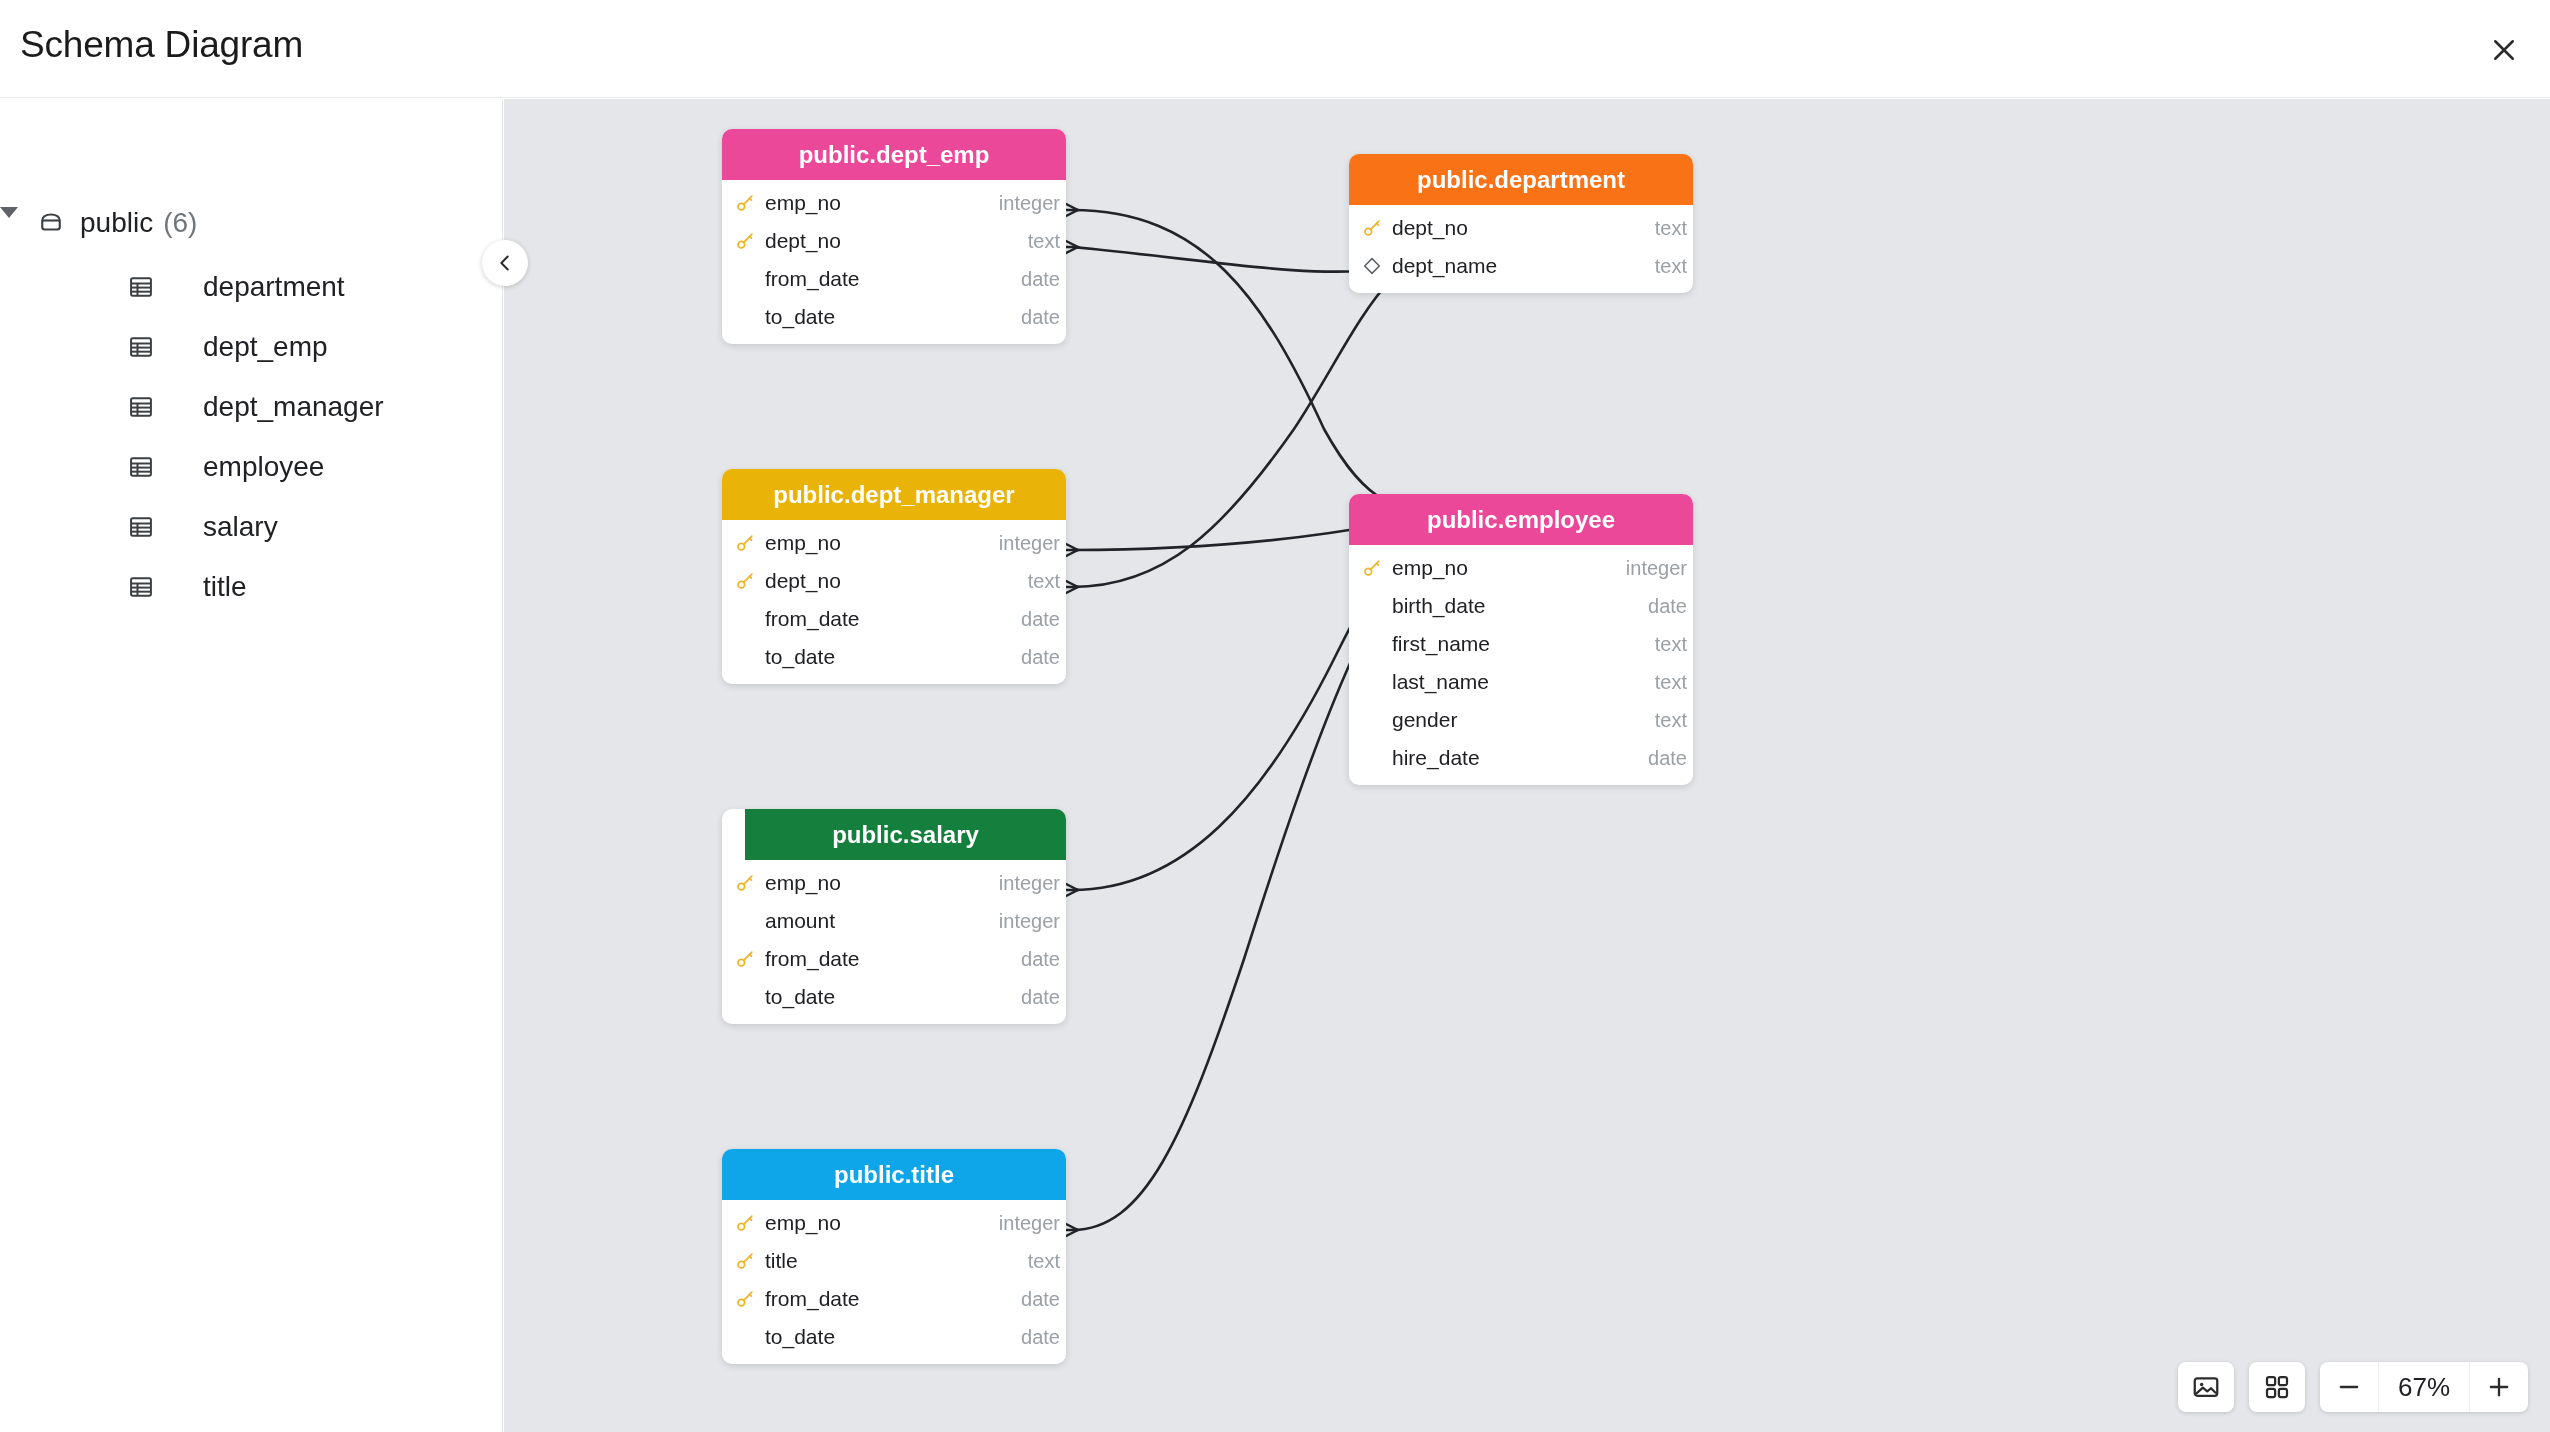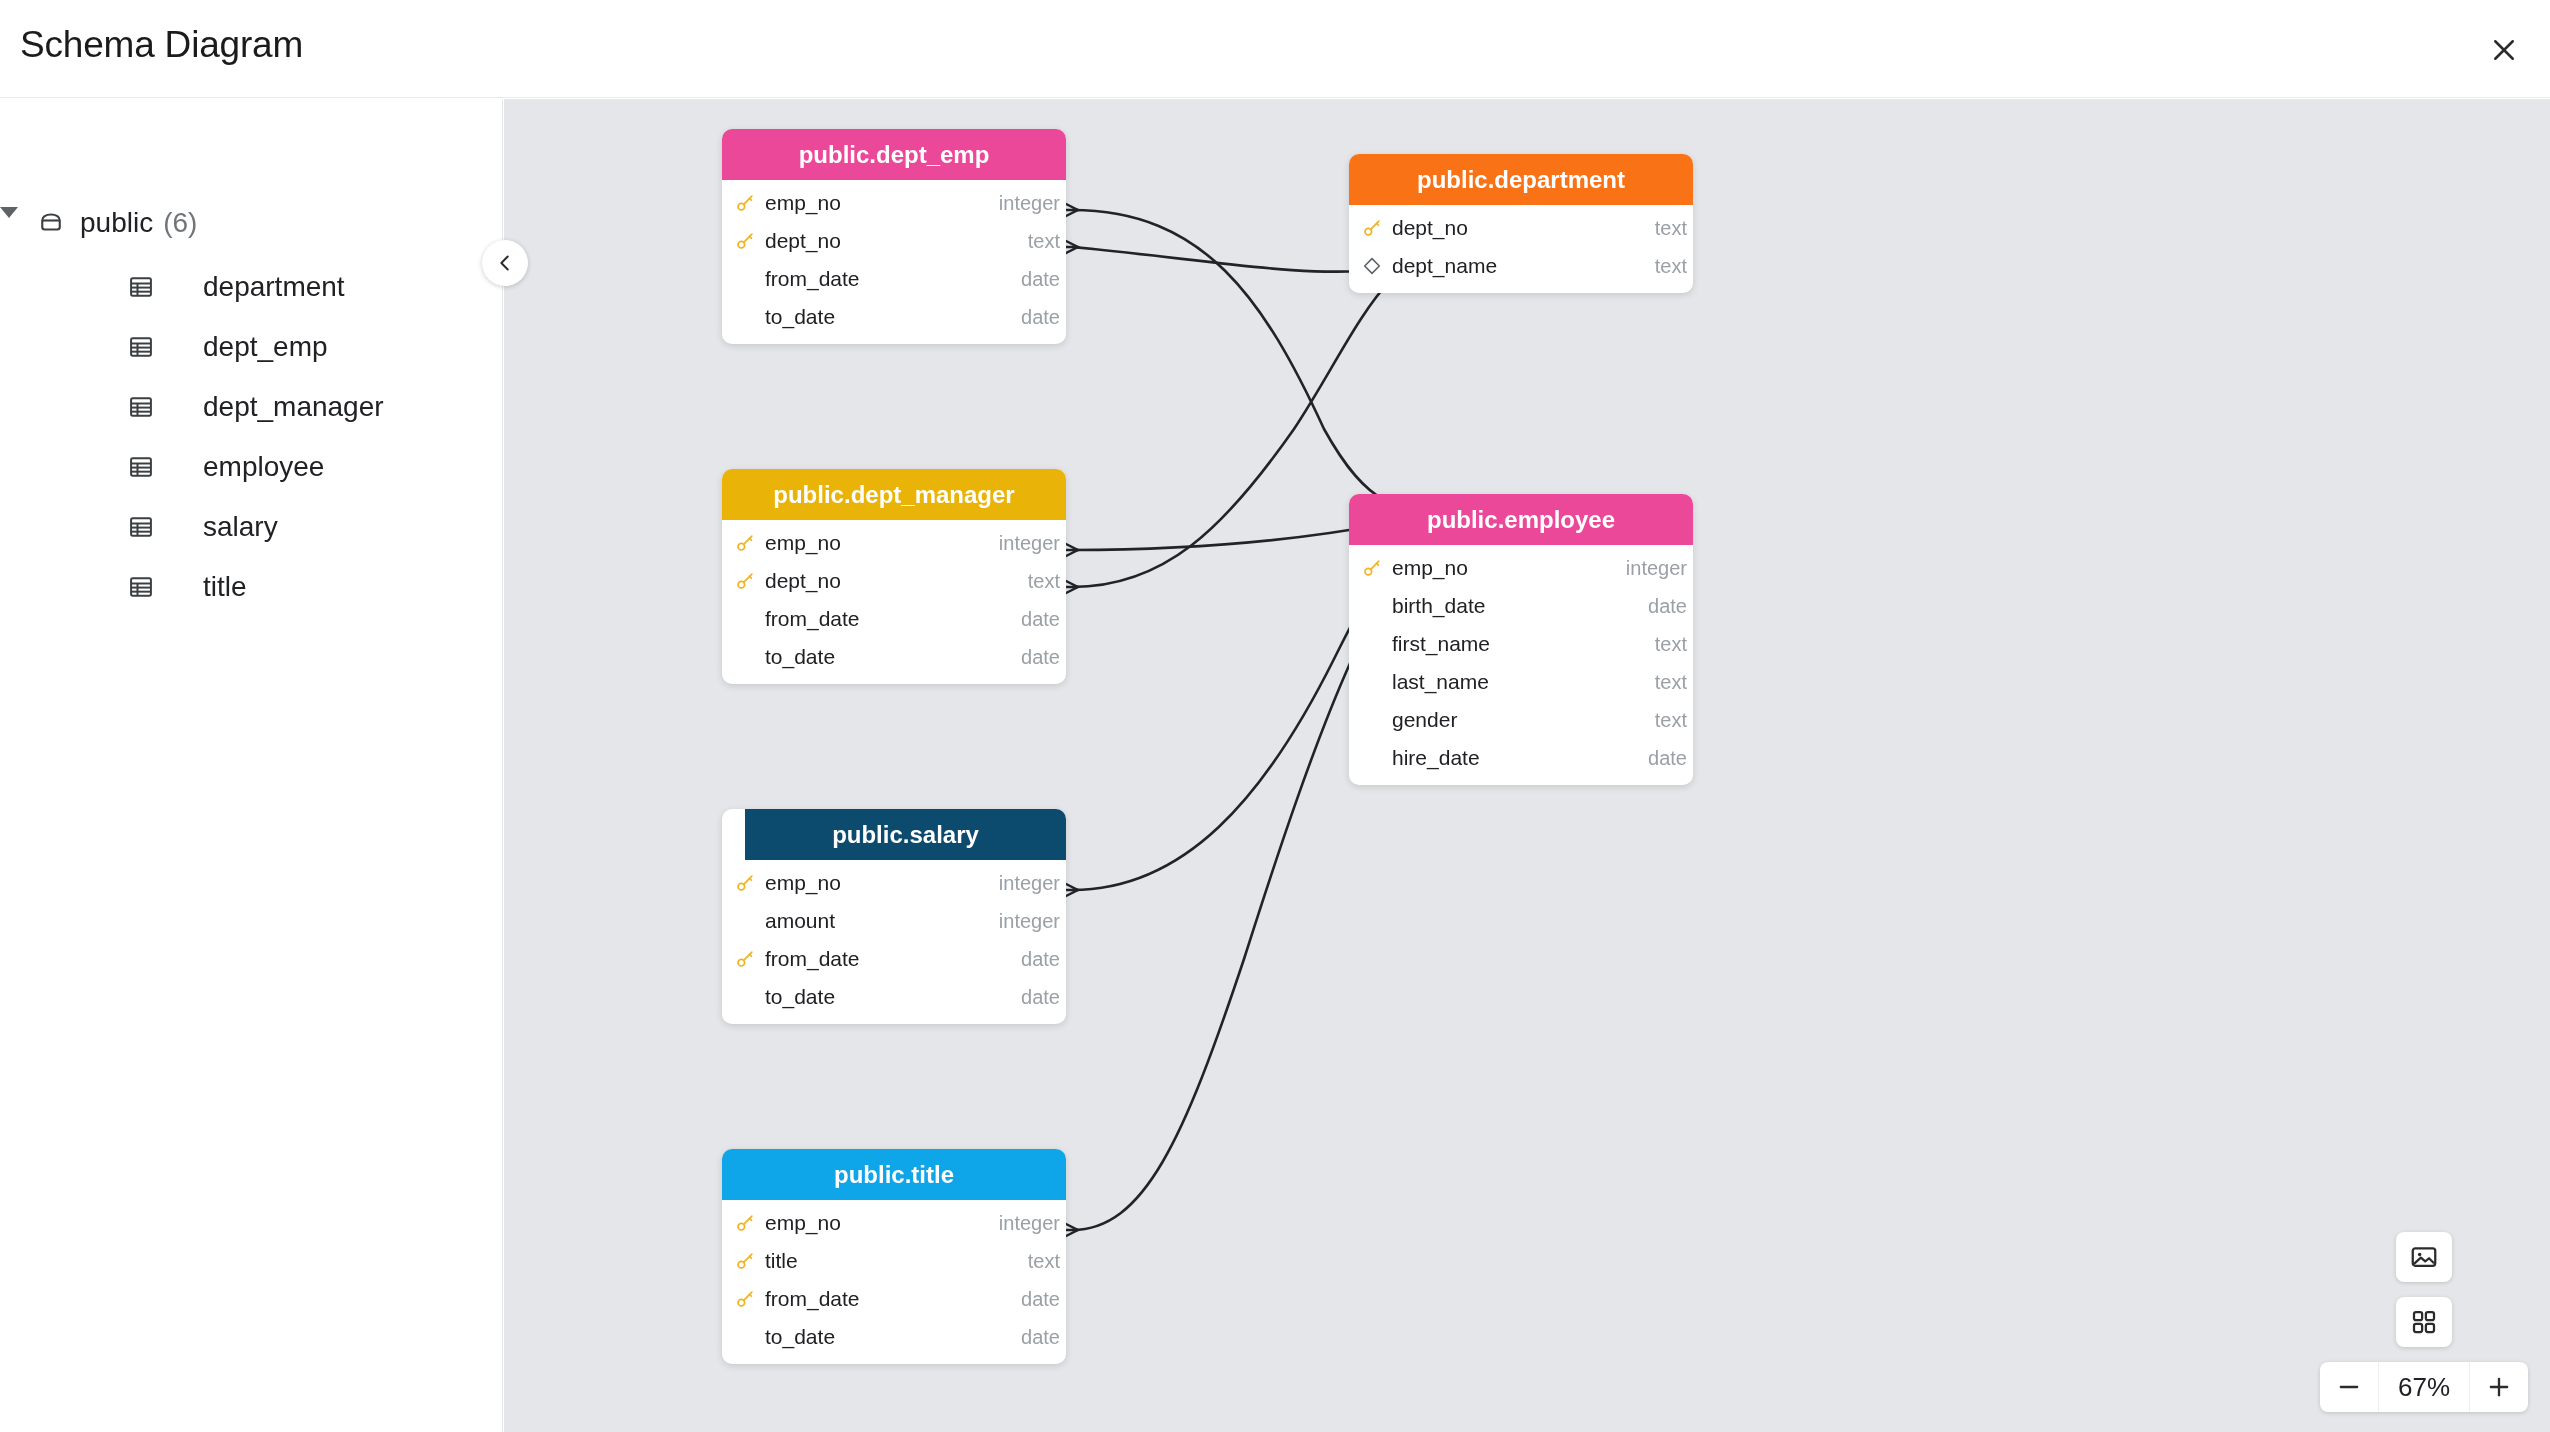--- a/index.html
+++ b/index.html
@@ -97,21 +97,21 @@
     display: flex; align-items: center; height: 38px; padding: 0 6px 0 12px; justify-content: flex-end;
   }
   .field-icon { width: 22px; height: 22px; flex: 0 0 22px; margin-right: 9px; }
   .field-icon.blank { visibility: hidden; }
   .field-name { font-size: 21px; color: #202124; flex: 1 1 auto; }
   .field-type { font-size: 20px; color: #9aa0a6; }
 
   
   .toolbar {
     position: absolute; right: 22px; bottom: 20px;
-    display: flex; align-items: center; gap: 15px; z-index: 20; flex-direction: column;
+    display: flex; align-items: center; gap: 15px; z-index: 20;
   }
   .tool-btn {
     width: 56px; height: 50px; background: #ffffff; border-radius: 8px;
     box-shadow: 0 1px 4px rgba(0,0,0,.16);
     display: flex; align-items: center; justify-content: center; cursor: pointer;
   }
   .tool-btn svg { width: 30px; height: 30px; }
   .zoom-group {
     display: flex; align-items: center; background: #ffffff;
     border-radius: 8px; box-shadow: 0 1px 4px rgba(0,0,0,.16); height: 50px;
@@ -393,21 +393,21 @@
               <span class="field-type">text</span>
             </div>
             <div class="field">
               <span class="field-icon blank"></span>
               <span class="field-name">hire_date</span>
               <span class="field-type">date</span>
             </div>
           </div>
         </div>
         <div class="node" style="left: 218px; top: 710px;">
-          <div class="node-header" style="background: #0c4a6e; margin-left: 23px;">public.salary</div>
+          <div class="node-header" style="background: #15803d; margin-left: 23px;">public.salary</div>
           <div class="node-body">
             <div class="field">
               <svg class="field-icon" viewBox="0 0 24 24" fill="none" stroke="#f0b429" stroke-width="1.9" stroke-linecap="round">
                 <circle cx="8" cy="16" r="3.6"></circle>
                 <line x1="10.6" y1="13.4" x2="19.5" y2="4.5"></line>
                 <line x1="17" y1="7" x2="19" y2="9"></line>
               </svg>
               <span class="field-name">emp_no</span>
               <span class="field-type">integer</span>
             </div>

